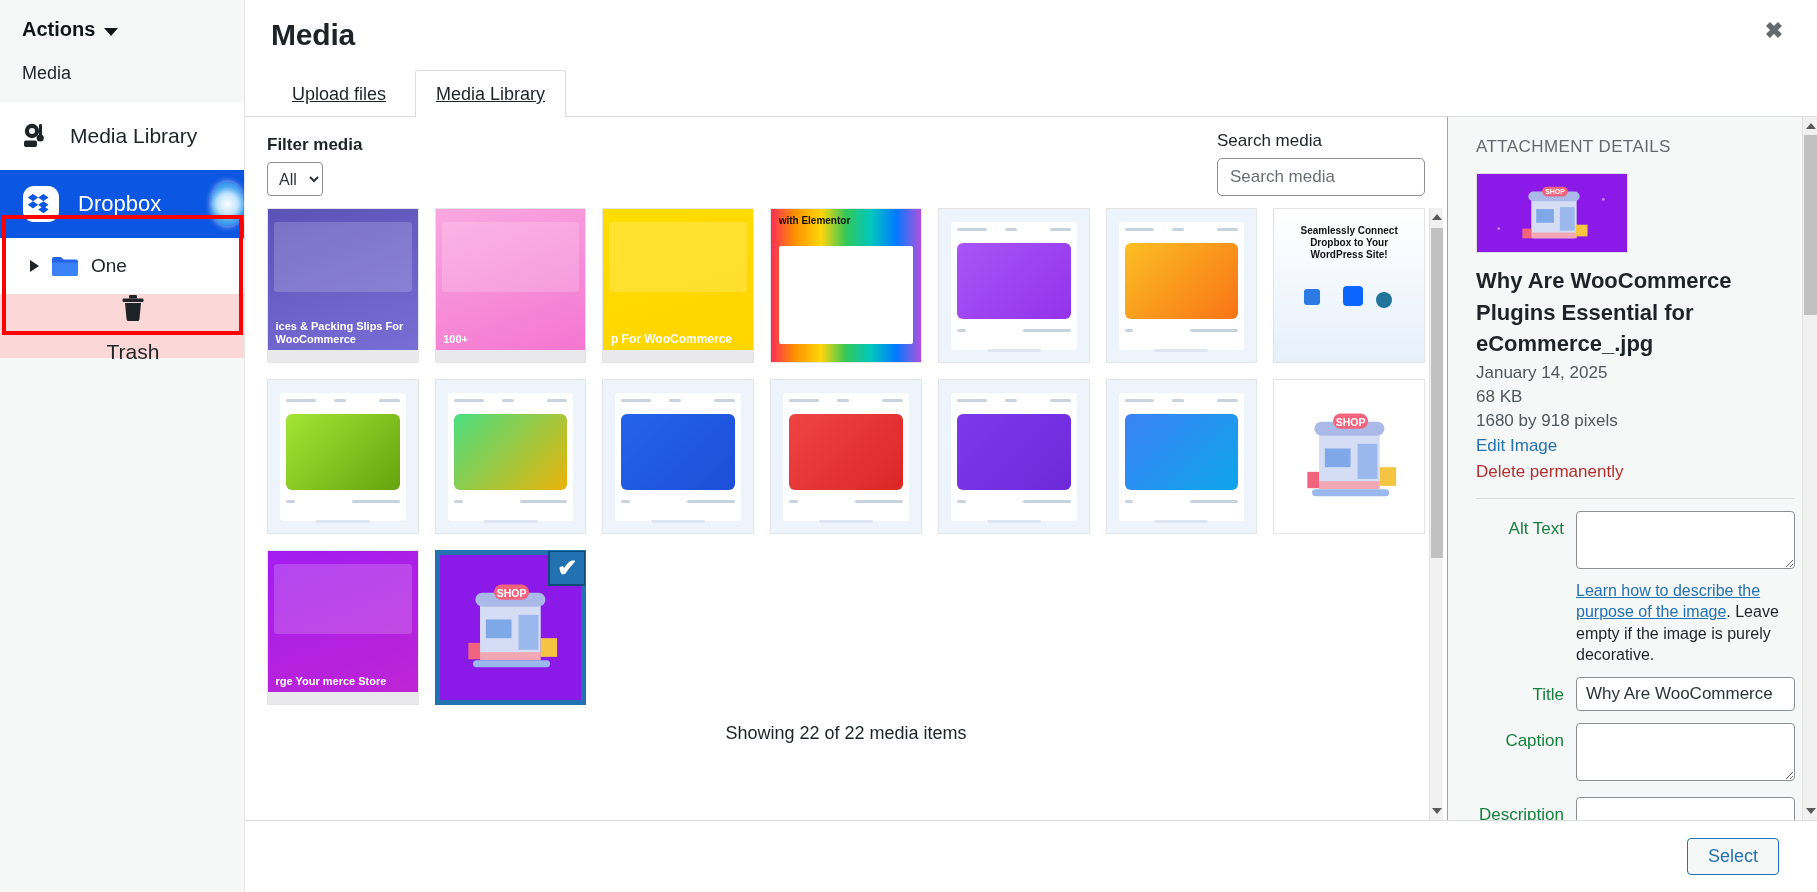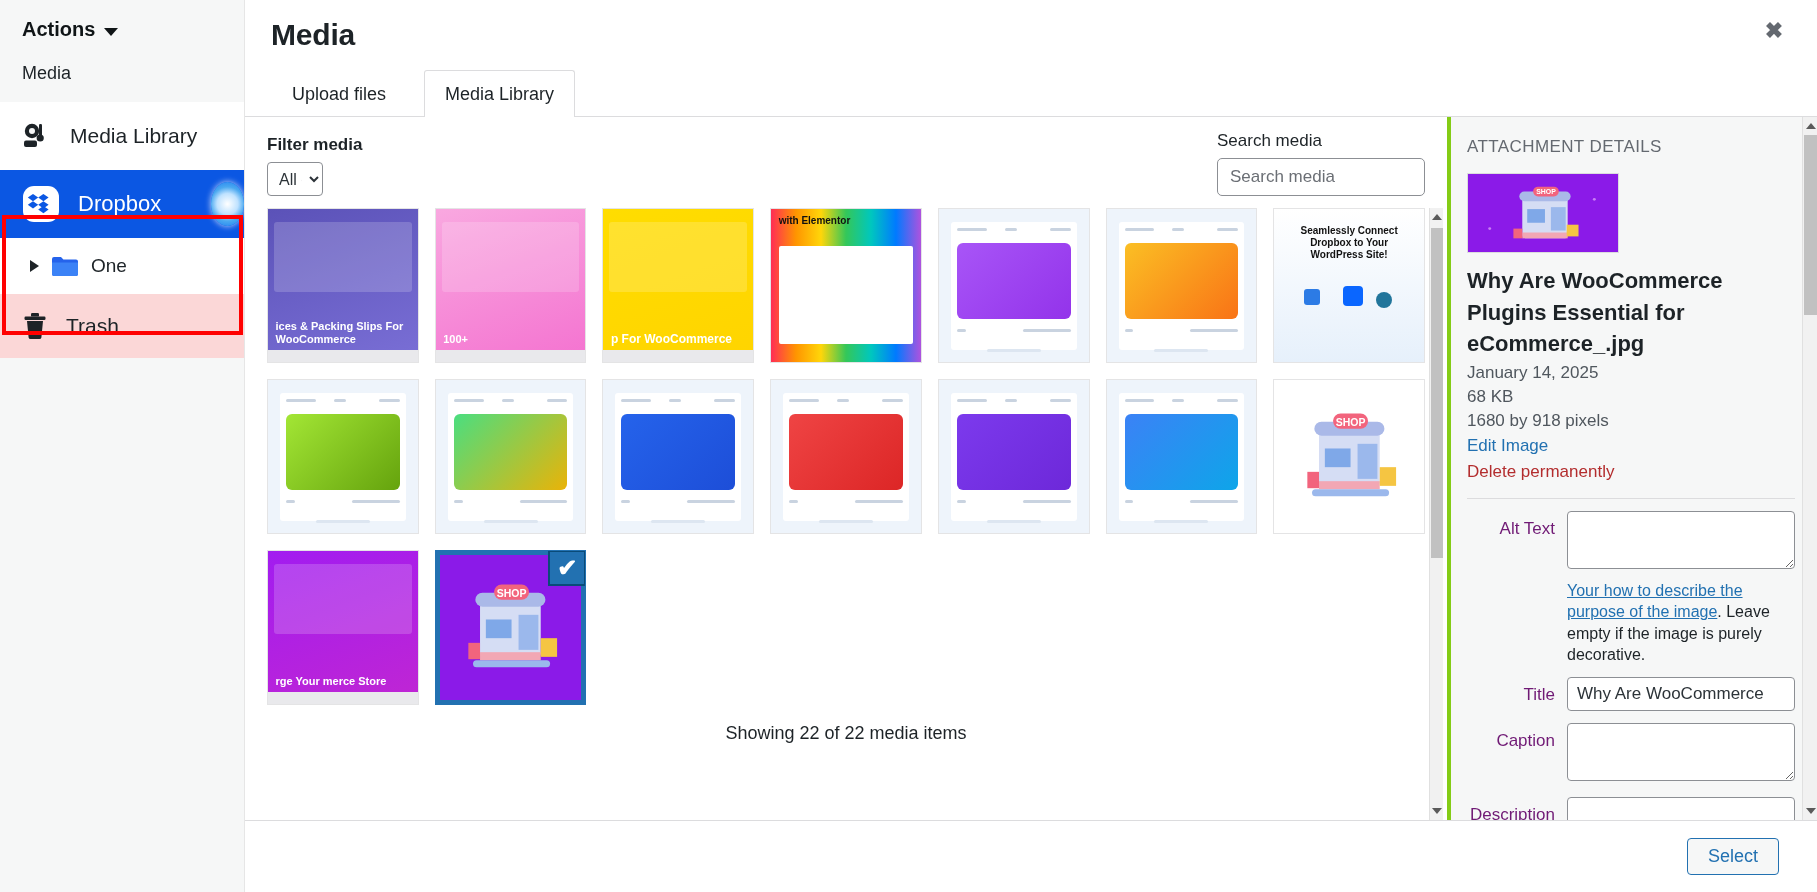--- a/index.html
+++ b/index.html
@@ -56,20 +56,21 @@
   }
   .side-item.sub {
     padding-left: 30px;
     height: 56px;
     font-size: 19px;
     gap: 12px;
   }
   .side-item.trash {
     background: #fbd7d7;
     height: 64px;
+    flex-direction: column;
   }
   .ic { display:inline-flex; align-items:center; justify-content:center; flex:0 0 auto; }
   .dropbox-extra-orb {
     margin-left: 32px;
     width: 44px; height: 44px; border-radius: 50%;
     background: radial-gradient(circle at 50% 50%, #ffffff 0%, #bfe2ff 38%, #4aa8f0 62%, #1877f2 100%);
     box-shadow: 0 0 6px rgba(255,255,255,0.8);
   }
   .red-box {
     position: absolute;
@@ -105,21 +106,21 @@
     margin: 0 0 18px 0;
     letter-spacing: -0.2px;
   }
   .close-btn {
     position: absolute; top: 14px; right: 26px;
     width: 34px; height: 34px;
     display: flex; align-items: center; justify-content: center;
     font-size: 22px; color: #646970; cursor: pointer;
     background: none; border: none; font-weight: bold;
   }
-  .tabs { display: flex; gap: 17px; margin-bottom: -1px; }
+  .tabs { display: flex; gap: 8px; margin-bottom: -1px; text-decoration: underline; }
   .tab {
     padding: 11px 20px;
     font-size: 18px;
     color: #1d2327;
     cursor: pointer;
     border: 1px solid transparent;
     border-bottom: none;
     background: transparent;
     line-height: 1.35;
   }
@@ -221,23 +222,23 @@
   .arrow-down {
     width: 0; height: 0;
     border-left: 5px solid transparent; border-right: 5px solid transparent;
     border-top: 6px solid #5a5a5a;
   }
 
   
   .details {
     flex: 0 0 370px;
     width: 370px;
-    border-left: 4px solid #84cc16;
+    border-left: 1px solid #84cc16;
     background: #f6f7f7;
-    padding: 20px 22px 10px 16px;
+    padding: 20px 22px 10px 28px;
     position: relative;
     overflow: hidden;
   }
   .details-title {
     font-size: 17px; color: #646970;
     letter-spacing: 0.4px;
     margin-bottom: 16px;
   }
   .det-thumb {
     width: 152px; height: 80px;
@@ -253,21 +254,21 @@
   .det-link { font-size: 17px; color: #2271b1; cursor: pointer; line-height: 1.5; display:block; }
   .det-link.danger { color: #b32d2e; }
   .det-divider { border: none; border-top: 1px solid #dcdcde; margin: 14px 0 12px 0; }
 
   .form-row { display: flex; align-items: flex-start; margin-bottom: 12px; }
   .form-label {
     flex: 0 0 100px;
     text-align: right;
     padding-right: 12px;
     padding-top: 8px;
-    font-size: 17px; color: #701a75;
+    font-size: 17px; color: #15803d;
   }
   .form-ctrl { flex: 1 1 auto; min-width: 0; }
   textarea.det-input, input.det-input {
     width: 100%;
     font-family: "Liberation Sans", sans-serif;
     font-size: 17px;
     color: #2c3338;
     border: 1px solid #8c8f94;
     border-radius: 4px;
     background: #fff;
@@ -634,21 +635,21 @@
         <span class="det-link">Edit Image</span>
         <span class="det-link danger">Delete permanently</span>
 
         <hr class="det-divider">
 
         <div class="form-row">
           <div class="form-label">Alt Text</div>
           <div class="form-ctrl">
             <textarea class="det-input" style=""></textarea>
             <div class="alt-help">
-              <a href="#">Your how to describe the purpose of the image</a><span>. Leave empty if the image is purely decorative.</span>
+              <a href="#">Learn how to describe the purpose of the image</a><span>. Leave empty if the image is purely decorative.</span>
             </div>
           </div>
         </div>
 
         <div class="form-row">
           <div class="form-label">Title</div>
           <div class="form-ctrl">
             <input class="det-input" type="text" value="Why Are WooCommerce" style="">
           </div>
         </div>

